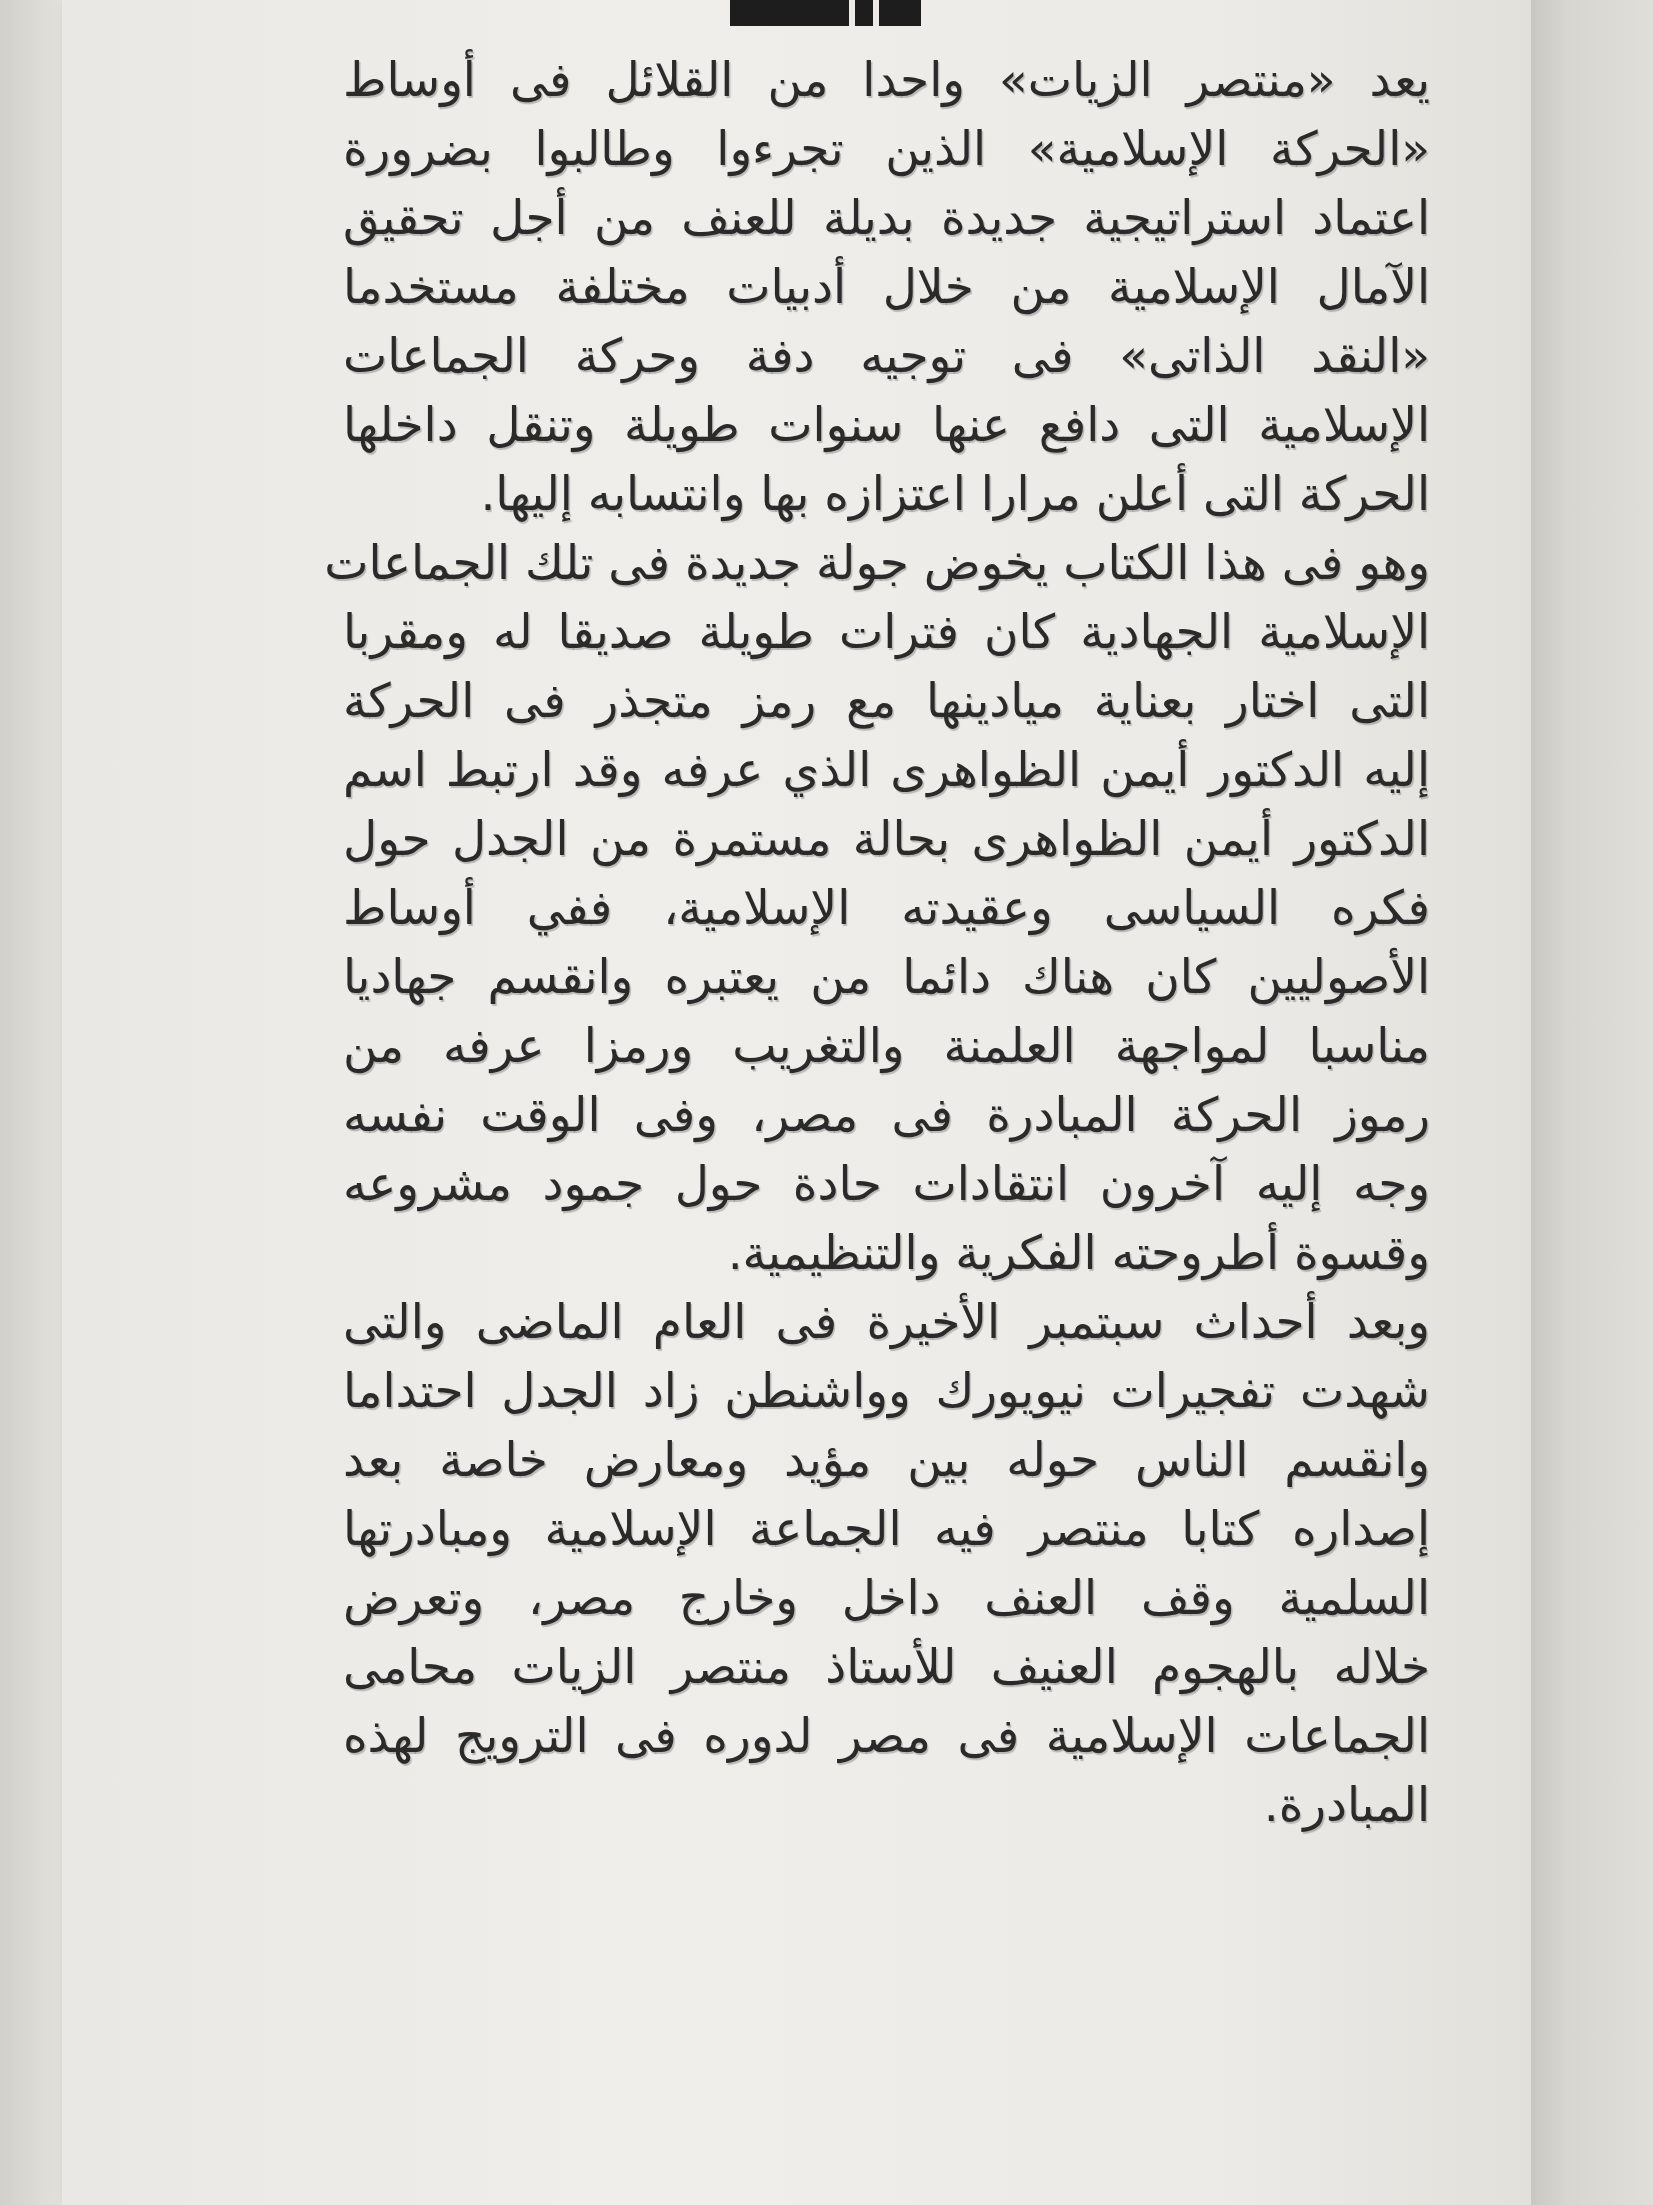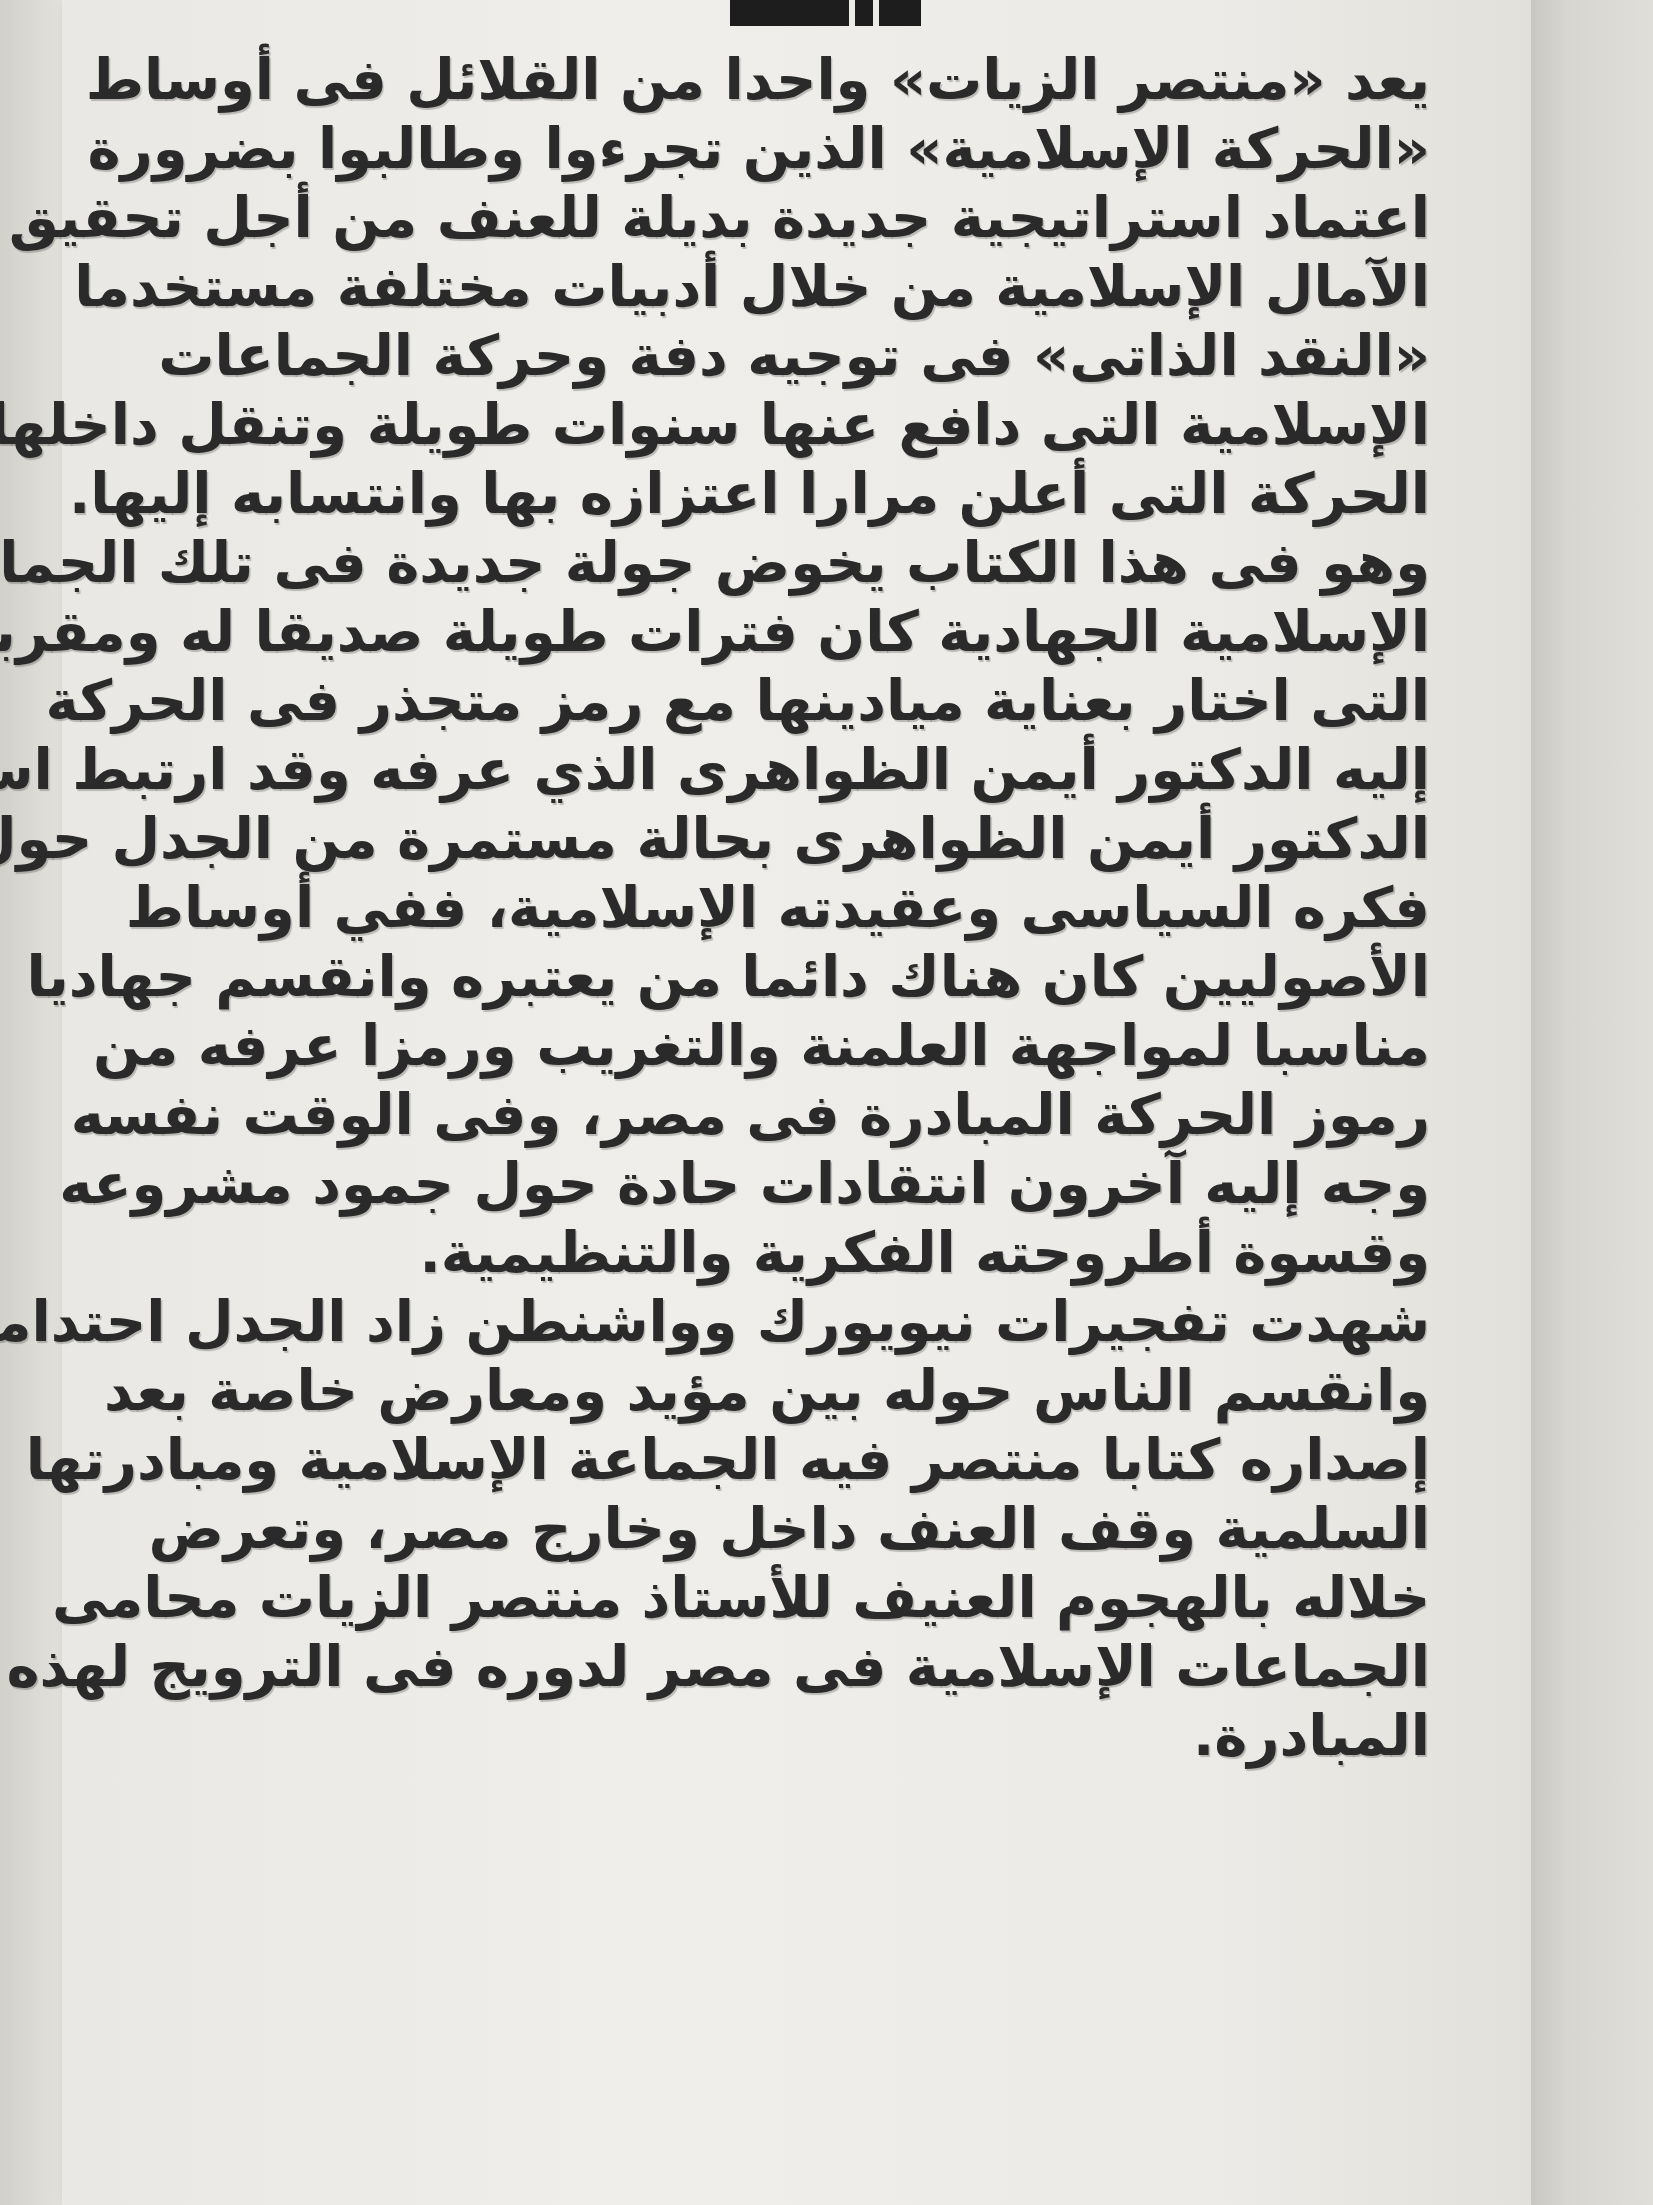--- a/index.html
+++ b/index.html
@@ -26,22 +26,22 @@
     position: absolute; left: 668px; top: 0; width: 191px; height: 26px;
     background: #1d1d1d;
   }
   .title-fragment .gap {
     position: absolute; top: 0; width: 5.7px; height: 26px; background: #eceae6;
   }
   .text-block {
     position: absolute; left: 343px; top: 45px; width: 1087px;
     direction: rtl; text-align: justify;
     color: #2a2a2a;
-    font-size: 56px; line-height: 69px;
-    font-weight: bold;
+    font-size: 47px; line-height: 69px;
+    font-weight: normal;
     text-shadow: 1.4px 1.9px 1px rgba(0,0,0,0.22);
   }
   .line { display: block; text-align-last: justify; white-space: nowrap; }
   .line.last { text-align-last: right; }
 </style>
 </head>
 <body>
 
 <div class="left-shadow"></div>
 <div class="page">
@@ -69,20 +69,21 @@
     <span class="line">إليه الدكتور أيمن الظواهرى الذي عرفه وقد ارتبط اسم</span>
     <span class="line">الدكتور أيمن الظواهرى بحالة مستمرة من الجدل حول</span>
     <span class="line">فكره السياسى وعقيدته الإسلامية، ففي أوساط</span>
     <span class="line">الأصوليين كان هناك دائما من يعتبره وانقسم جهاديا</span>
     <span class="line">مناسبا لمواجهة العلمنة والتغريب ورمزا عرفه من</span>
     <span class="line">رموز الحركة المبادرة فى مصر، وفى الوقت نفسه</span>
     <span class="line">وجه إليه آخرون انتقادات حادة حول جمود مشروعه</span>
     <span class="line last">وقسوة أطروحته الفكرية والتنظيمية.</span>
   </div>
   <div class="para">
+    <span class="line">وبعد أحداث سبتمبر الأخيرة فى العام الماضى والتى</span>
     <span class="line">شهدت تفجيرات نيويورك وواشنطن زاد الجدل احتداما</span>
     <span class="line">وانقسم الناس حوله بين مؤيد ومعارض خاصة بعد</span>
     <span class="line">إصداره كتابا منتصر فيه الجماعة الإسلامية ومبادرتها</span>
     <span class="line">السلمية وقف العنف داخل وخارج مصر، وتعرض</span>
     <span class="line">خلاله بالهجوم العنيف للأستاذ منتصر الزيات محامى</span>
     <span class="line">الجماعات الإسلامية فى مصر لدوره فى الترويج لهذه</span>
     <span class="line last">المبادرة.</span>
   </div>
 </div>
 

